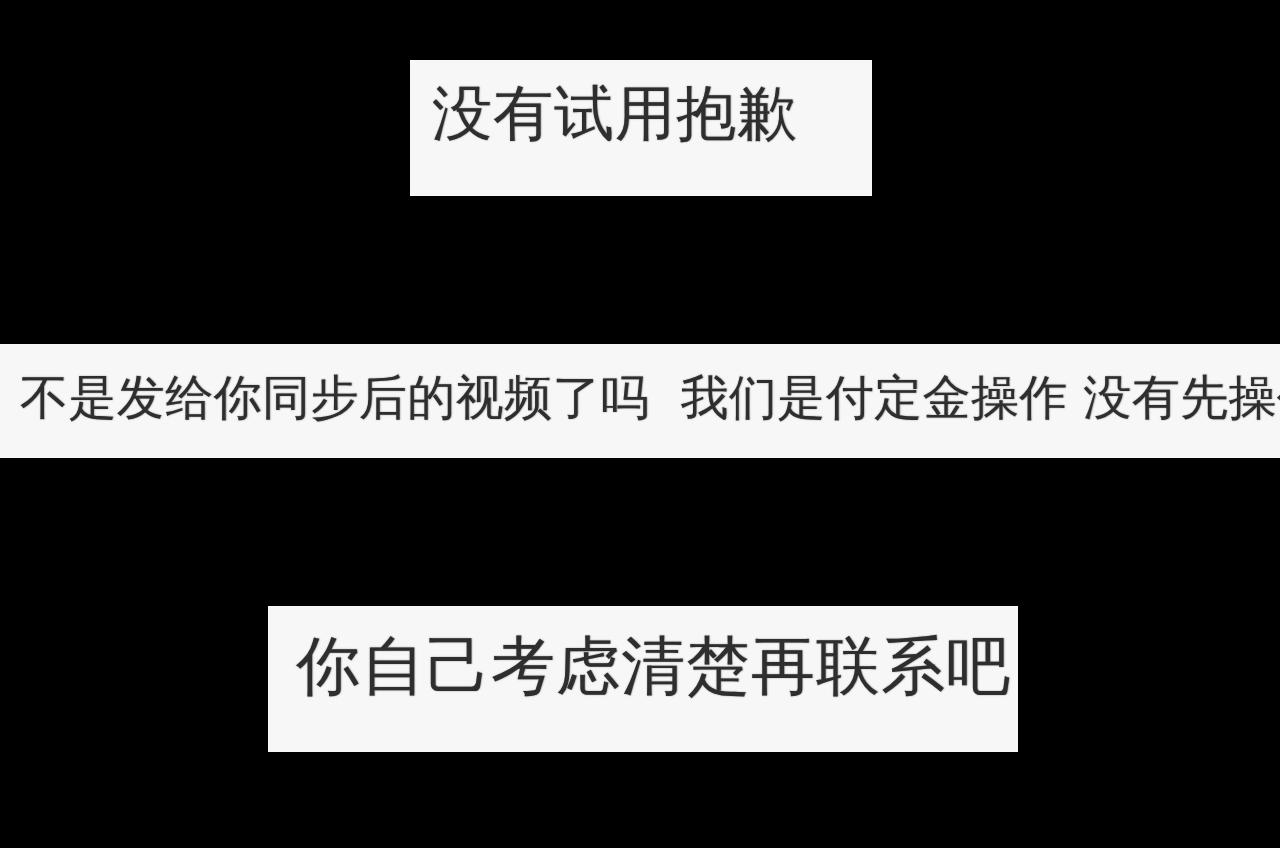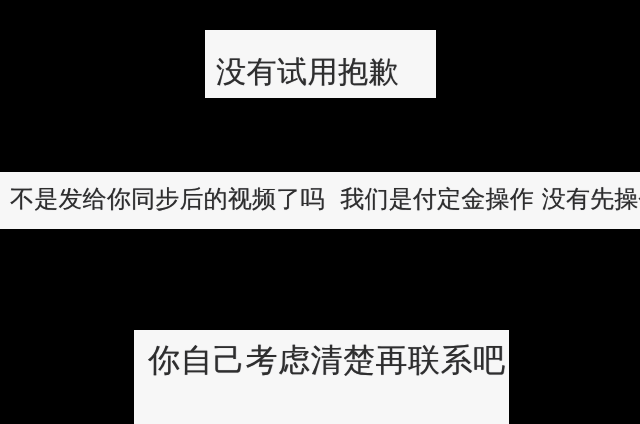--- a/index.html
+++ b/index.html
@@ -37,21 +37,21 @@
     text-shadow: 0 0 0.7px rgba(80,80,90,0.55), 0.4px 0 0.6px rgba(70,70,80,0.35);
     -webkit-font-smoothing: antialiased;
   }
 
   
   #box-top {
     left: 205px;
     top: 30px;
     width: 231px;
     height: 68px;
-    padding: 23px 0 0 11px;
+    padding: 9px 0 0 11px;
   }
   #box-top .subtitle-text {
     font-size: 30px;
     line-height: 38px;
   }
 
   
   #box-middle {
     left: 0px;
     top: 172px;
@@ -61,23 +61,23 @@
   }
   #box-middle .subtitle-text {
     font-size: 24px;
     line-height: 34px;
     letter-spacing: 0.2px;
   }
 
   
   #box-bottom {
     left: 134px;
-    top: 330px;
+    top: 303px;
     width: 375px;
-    height: 94px;
+    height: 73px;
     padding: 10px 0 0 14px;
   }
   #box-bottom .subtitle-text {
     font-size: 32px;
     line-height: 40px;
   }
 </style>
 </head>
 <body>
 

